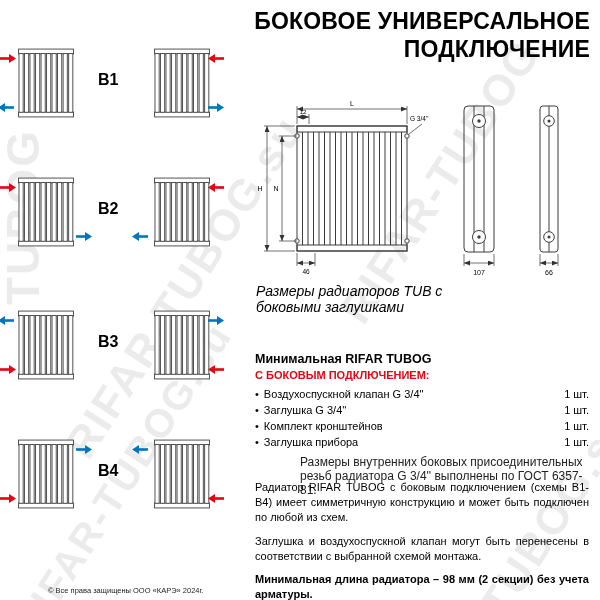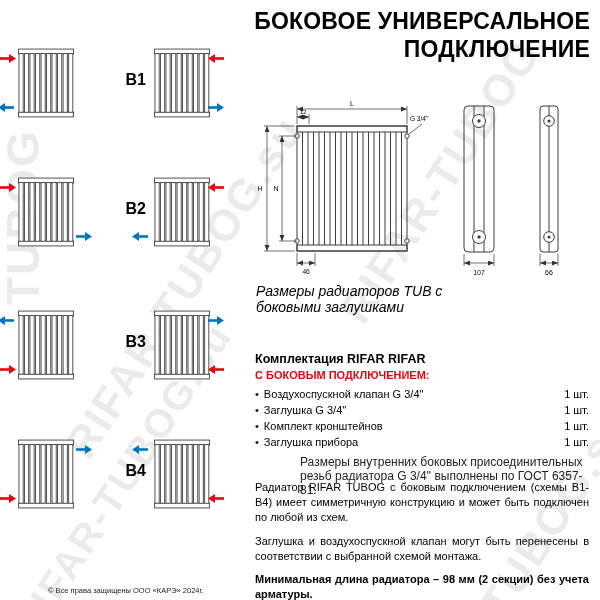--- a/index.html
+++ b/index.html
@@ -23,21 +23,21 @@
   .title{
     position:absolute;top:7px;right:10px;z-index:2;text-align:right;
     font-size:23px;font-weight:800;line-height:1.22;letter-spacing:.2px;
   }
   
   .scheme-row{position:absolute;left:6px;width:232px;height:74px;z-index:1;}
   .rad{position:absolute;top:2px;}
   .rad.l{left:12px}
   .rad.r{left:148px}
   .scheme-label{
-    position:absolute;left:92px;top:25px;width:48px;text-align:right;
+    position:absolute;left:92px;top:25px;width:48px;text-align:left;
     font-size:16px;font-weight:bold;
   }
   .arr{position:absolute;width:16px;height:9px;overflow:visible;}
   .arr.red{color:#e30613}
   .arr.blue{color:#0075bd}
   .arr.flip{transform:scaleX(-1)}
   
   .fig{position:absolute;z-index:1;}
   #fig-front{left:252px;top:96px;}
   #fig-profiles{left:450px;top:100px;}
@@ -244,21 +244,21 @@
     <line x1="14" y1="163" x2="44" y2="163" marker-start="url(#dimarrow)" marker-end="url(#dimarrow)"></line>
     <line x1="90" y1="163" x2="108" y2="163" marker-start="url(#dimarrow)" marker-end="url(#dimarrow)"></line>
   </g>
   <text x="29" y="175" font-size="7" text-anchor="middle">107</text>
   <text x="99" y="175" font-size="7" text-anchor="middle">66</text>
 </svg>
 
 <div class="fig-caption">Размеры радиаторов TUB с боковыми заглушками</div>
 
 <div class="kit">
-  <div class="kit-h">Комплектация RIFAR RIFAR</div>
+  <div class="kit-h">Минимальная RIFAR TUBOG</div>
   <div class="kit-sub">С БОКОВЫМ ПОДКЛЮЧЕНИЕМ:</div>
 
   <div class="kit-item">
     <span class="lbl"><span class="blt">•</span><span>Воздухоспускной клапан G 3/4''</span></span>
     <span class="qty">1 шт.</span>
   </div>
   <div class="kit-item">
     <span class="lbl"><span class="blt">•</span><span>Заглушка G 3/4''</span></span>
     <span class="qty">1 шт.</span>
   </div>

